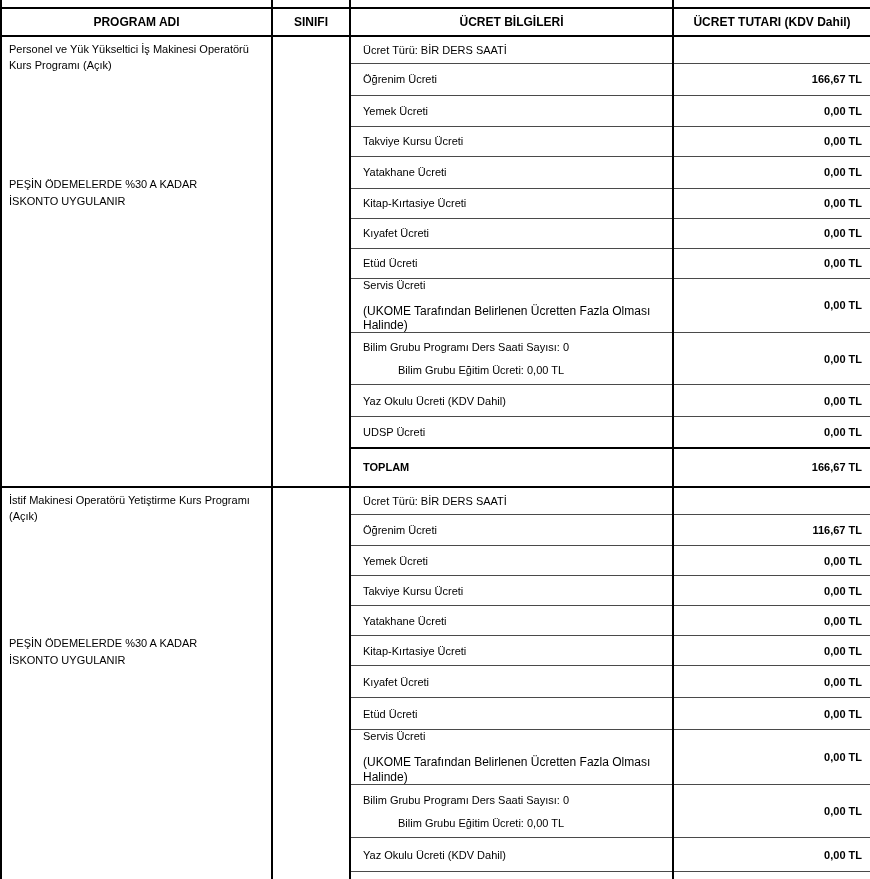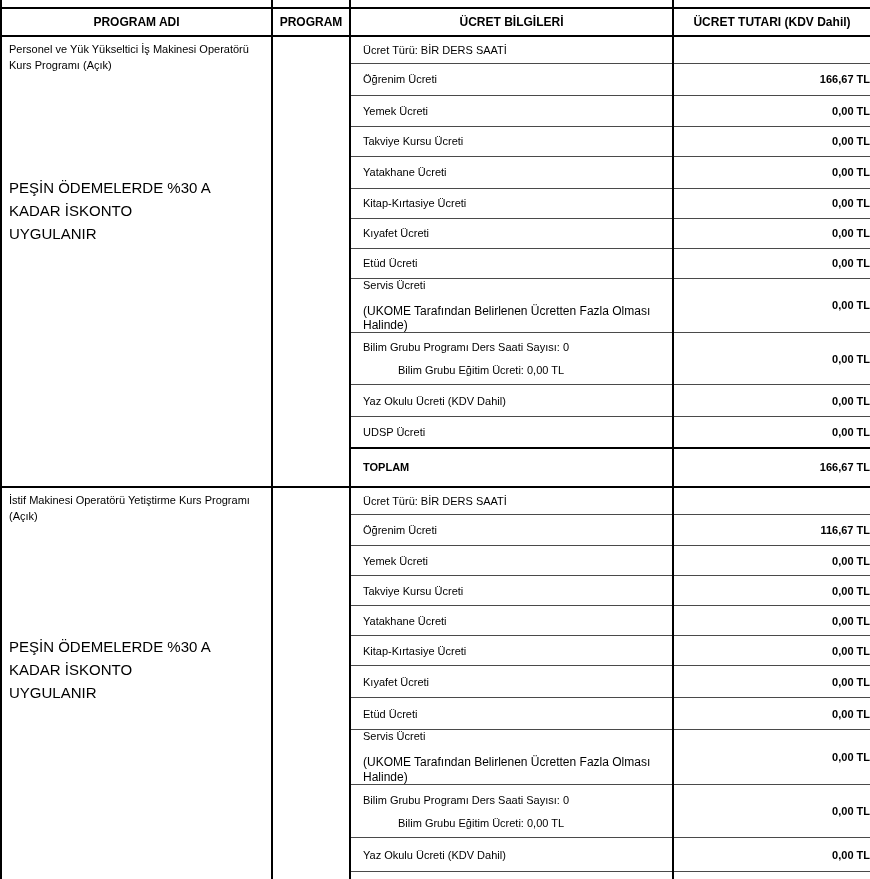--- a/index.html
+++ b/index.html
@@ -47,30 +47,31 @@
     vertical-align: top;
     border-bottom: 2px solid #000;
   }
   td.program-cell { padding: 5px 8px 16px 7px; }
   .prog-name {
     font-size: 11px;
     line-height: 1.45;
     max-width: 245px;
   }
   .prog-discount {
-    font-size: 15px;
+    font-size: 11px;
     line-height: 1.55;
     max-width: 205px;
   }
   .prog-discount.s0 { margin-top: 102px; }
   .prog-discount.s1 { margin-top: 110px; }
 
   td.fee-label { padding-left: 12px; }
   td.fee-amount {
     text-align: right;
+    padding-right: 8px;
     font-weight: bold;
   }
   .fee-note {
     font-size: 12px;
     line-height: 1.2;
     margin-top: 13px;
   }
   .fee-line2 { margin-top: 11px; margin-left: 35px; }
   tr.section-start td { border-top: 2px solid #000; }
   tr.toplam-row td {
@@ -93,21 +94,21 @@
   <tbody>
       <tr class="sliver-row">
     <td></td>
     <td></td>
     <td></td>
     <td></td>
   </tr>
 
   <tr class="header-row">
     <th>PROGRAM ADI</th>
-    <th>PROGRAM</th>
+    <th>SINIFI</th>
     <th>ÜCRET BİLGİLERİ</th>
     <th>ÜCRET TUTARI (KDV Dahil)</th>
   </tr>
 
   <tr style="height:27px">
     <td class="program-cell" rowspan="13">
       <div class="prog-name">Personel ve Yük Yükseltici İş Makinesi Operatörü Kurs Programı (Açık)</div>
       <div class="prog-discount s0">PEŞİN ÖDEMELERDE %30 A KADAR İSKONTO UYGULANIR</div>
     </td>
     <td class="sinif-cell" rowspan="13"></td>

